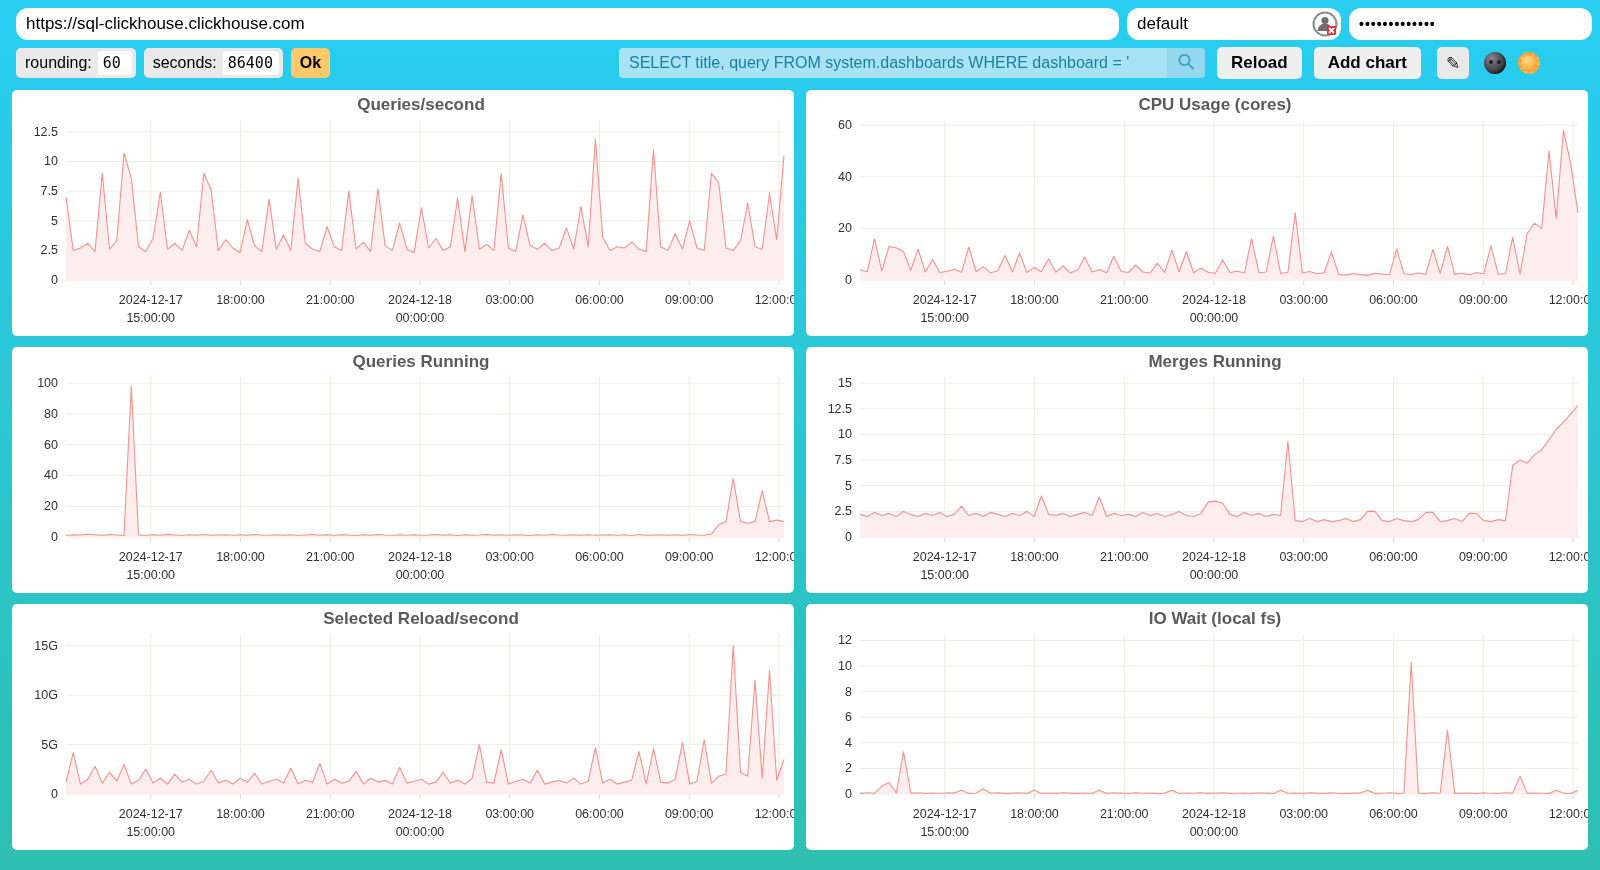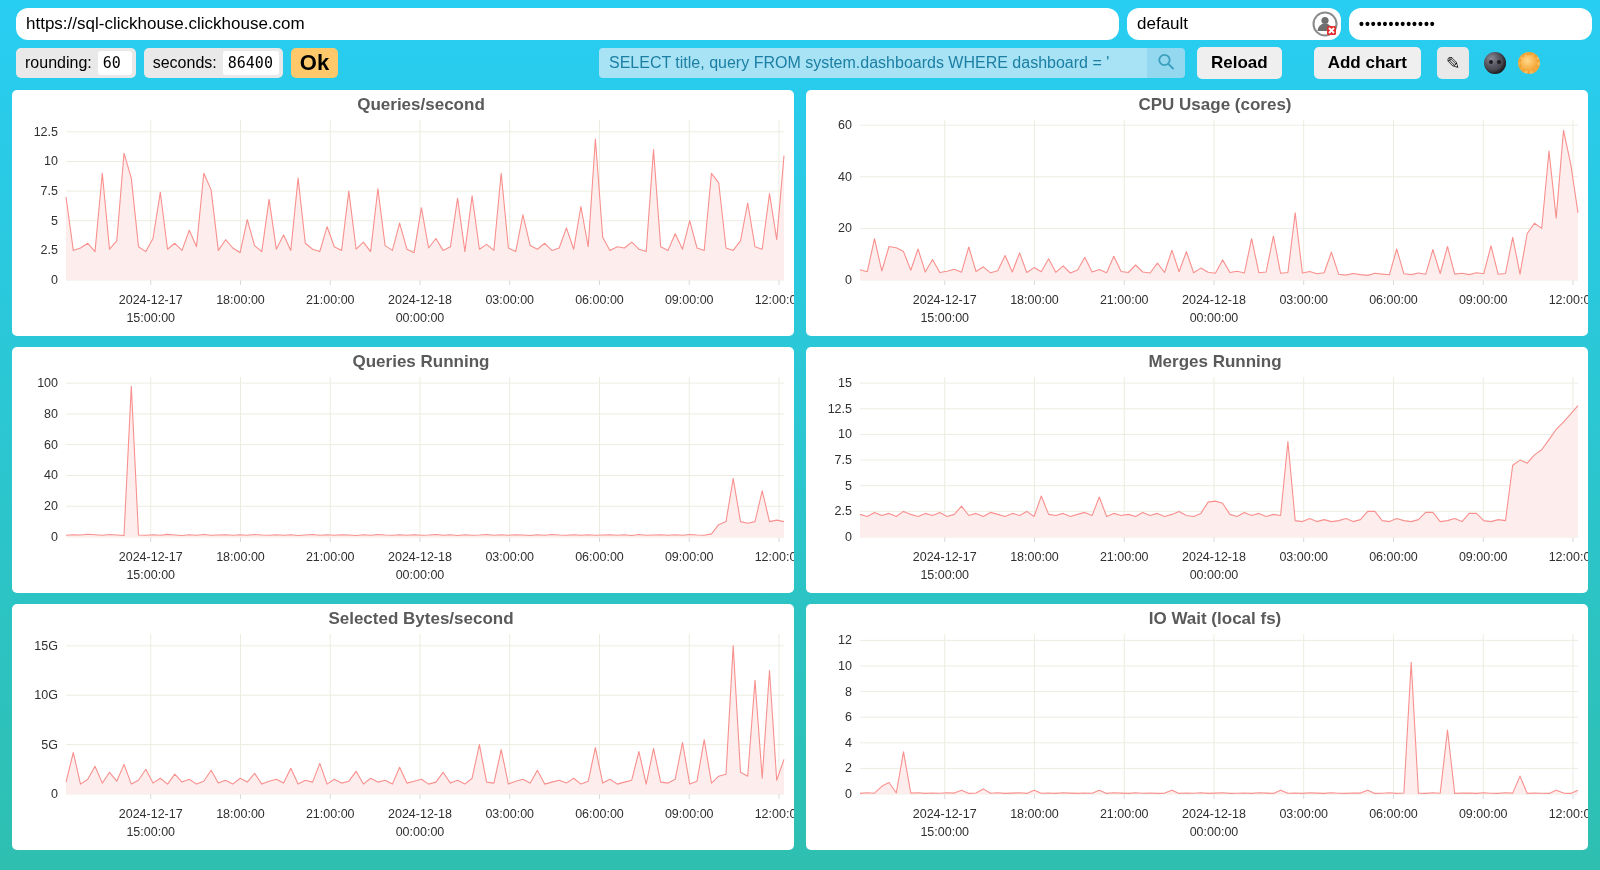--- a/index.html
+++ b/index.html
@@ -26,41 +26,41 @@
     font-size:16px;color:#000;margin-right:8px;
   }
   .numinput{
     height:24px;border:none;border-radius:3px;background:#fff;
     font-family:"DejaVu Sans Mono","Liberation Mono",monospace;font-size:15px;
     padding:0 5px;box-sizing:border-box;outline:none;color:#000;
   }
   .w30{width:34px;} .w70{width:56px;}
   .okbtn{
     background:var(--ok-bg);border:none;border-radius:5px;height:30px;
-    font-weight:bold;font-size:22px;padding:0 9px;color:#000;cursor:pointer;
+    font-weight:bold;font-size:16px;padding:0 9px;color:#000;cursor:pointer;
   }
   .searchwrap{margin-left:auto;display:flex;}
   .query{
     width:548px;height:30px;border:none;border-radius:4px 0 0 4px;
     background:var(--search-bg);color:var(--search-fg);
     font-size:16px;padding:0 10px;box-sizing:border-box;outline:none;
     font-family:"Liberation Sans","DejaVu Sans",sans-serif;
   }
   .magbtn{
     width:38px;height:30px;border:none;border-radius:0 4px 4px 0;
     background:var(--searchbtn-bg);cursor:pointer;display:flex;align-items:center;justify-content:center;
   }
   .btn{
     background:var(--btn-bg);border:none;border-radius:5px;height:32px;
     font-weight:bold;font-size:17px;padding:0 14px;color:#000;cursor:pointer;
     font-family:"Liberation Sans","DejaVu Sans",sans-serif;
     text-align:right;
   }
   .reload{margin-left:12px;}
-  .addchart{margin-left:32px;}
+  .addchart{margin-left:12px;}
   .iconbtn{
     margin-left:16px;width:32px;height:32px;border:none;border-radius:5px;
     background:var(--ctrl-bg);font-size:17px;color:#111;cursor:pointer;
   }
   .moon{
     margin-left:15px;width:22px;height:22px;border-radius:50%;cursor:pointer;
     background:radial-gradient(circle at 34% 30%,#8a8a96 0%,#55555f 38%,#2c2c33 100%);
     box-shadow:inset -2px -2px 3px rgba(0,0,0,.5);display:inline-block;position:relative;
   }
   .moon::before,.moon::after{content:"";position:absolute;width:4px;height:4px;border-radius:50%;background:#1d1d22;top:8px;}
@@ -316,21 +316,21 @@
           <text x="46" y="142.71794871794873" text-anchor="end" font-size="12.5" fill="#303030" font-family="&quot;Liberation Sans&quot;,&quot;DejaVu Sans&quot;,sans-serif">5</text>
           <text x="46" y="117.07692307692308" text-anchor="end" font-size="12.5" fill="#303030" font-family="&quot;Liberation Sans&quot;,&quot;DejaVu Sans&quot;,sans-serif">7.5</text>
           <text x="46" y="91.43589743589743" text-anchor="end" font-size="12.5" fill="#303030" font-family="&quot;Liberation Sans&quot;,&quot;DejaVu Sans&quot;,sans-serif">10</text>
           <text x="46" y="65.7948717948718" text-anchor="end" font-size="12.5" fill="#303030" font-family="&quot;Liberation Sans&quot;,&quot;DejaVu Sans&quot;,sans-serif">12.5</text>
           <text x="46" y="40.15384615384616" text-anchor="end" font-size="12.5" fill="#303030" font-family="&quot;Liberation Sans&quot;,&quot;DejaVu Sans&quot;,sans-serif">15</text>
           <path d="M54,190 L54.0,167.4 L61.3,169.5 L68.5,165.4 L75.8,168.5 L83.0,166.4 L90.3,169.5 L97.5,164.4 L104.8,167.4 L112.0,169.5 L119.3,166.4 L126.5,168.5 L133.8,165.4 L141.0,169.5 L148.3,167.4 L155.5,159.2 L162.8,168.5 L170.0,166.4 L177.3,169.5 L184.5,165.4 L191.8,167.4 L199.1,169.5 L206.3,166.4 L213.6,168.5 L220.8,164.4 L228.1,169.5 L235.3,149.0 L242.6,167.4 L249.8,168.5 L257.1,166.4 L264.3,169.5 L271.6,167.4 L278.8,165.4 L286.1,168.5 L293.3,150.0 L300.6,169.5 L307.8,166.4 L315.1,168.5 L322.3,167.4 L329.6,169.5 L336.8,165.4 L344.1,168.5 L351.4,166.4 L358.6,169.5 L365.9,167.4 L373.1,164.4 L380.4,168.5 L387.6,169.5 L394.9,166.4 L402.1,155.1 L409.4,154.1 L416.6,156.2 L423.9,167.4 L431.1,169.5 L438.4,165.4 L445.6,168.5 L452.9,166.4 L460.1,169.5 L467.4,167.4 L474.6,168.5 L481.9,94.6 L489.2,173.6 L496.4,174.6 L503.7,171.5 L510.9,174.6 L518.2,172.6 L525.4,174.6 L532.7,173.6 L539.9,171.5 L547.2,174.6 L554.4,172.6 L561.7,164.4 L568.9,164.4 L576.2,173.6 L583.4,174.6 L590.7,171.5 L597.9,173.6 L605.2,174.6 L612.4,172.6 L619.7,165.4 L626.9,165.4 L634.2,174.6 L641.5,173.6 L648.7,171.5 L656.0,174.6 L663.2,166.4 L670.5,166.4 L677.7,173.6 L685.0,174.6 L692.2,172.6 L699.5,173.6 L706.7,118.2 L714.0,113.1 L721.2,116.2 L728.5,107.9 L735.7,102.8 L743.0,92.6 L750.2,82.3 L757.5,75.1 L764.7,66.9 L772.0,58.7 L772,190 Z" fill="#fdeeed" stroke="none"></path>
           <path d="M54.0,167.4 L61.3,169.5 L68.5,165.4 L75.8,168.5 L83.0,166.4 L90.3,169.5 L97.5,164.4 L104.8,167.4 L112.0,169.5 L119.3,166.4 L126.5,168.5 L133.8,165.4 L141.0,169.5 L148.3,167.4 L155.5,159.2 L162.8,168.5 L170.0,166.4 L177.3,169.5 L184.5,165.4 L191.8,167.4 L199.1,169.5 L206.3,166.4 L213.6,168.5 L220.8,164.4 L228.1,169.5 L235.3,149.0 L242.6,167.4 L249.8,168.5 L257.1,166.4 L264.3,169.5 L271.6,167.4 L278.8,165.4 L286.1,168.5 L293.3,150.0 L300.6,169.5 L307.8,166.4 L315.1,168.5 L322.3,167.4 L329.6,169.5 L336.8,165.4 L344.1,168.5 L351.4,166.4 L358.6,169.5 L365.9,167.4 L373.1,164.4 L380.4,168.5 L387.6,169.5 L394.9,166.4 L402.1,155.1 L409.4,154.1 L416.6,156.2 L423.9,167.4 L431.1,169.5 L438.4,165.4 L445.6,168.5 L452.9,166.4 L460.1,169.5 L467.4,167.4 L474.6,168.5 L481.9,94.6 L489.2,173.6 L496.4,174.6 L503.7,171.5 L510.9,174.6 L518.2,172.6 L525.4,174.6 L532.7,173.6 L539.9,171.5 L547.2,174.6 L554.4,172.6 L561.7,164.4 L568.9,164.4 L576.2,173.6 L583.4,174.6 L590.7,171.5 L597.9,173.6 L605.2,174.6 L612.4,172.6 L619.7,165.4 L626.9,165.4 L634.2,174.6 L641.5,173.6 L648.7,171.5 L656.0,174.6 L663.2,166.4 L670.5,166.4 L677.7,173.6 L685.0,174.6 L692.2,172.6 L699.5,173.6 L706.7,118.2 L714.0,113.1 L721.2,116.2 L728.5,107.9 L735.7,102.8 L743.0,92.6 L750.2,82.3 L757.5,75.1 L764.7,66.9 L772.0,58.7" fill="none" stroke="#f8908e" stroke-width="1.1" stroke-linejoin="round"></path>
         </svg>
     </div>
     <div class="card">
-      <div class="chart-title">Selected Bytes/second</div>
+      <div class="chart-title">Selected Reload/second</div>
       <svg class="plot" viewBox="0 0 782 246" preserveAspectRatio="none">
           <g>
             <line x1="138.724" y1="30" x2="138.724" y2="190" stroke="#edece1" stroke-width="1"></line>
             <line x1="138.724" y1="190" x2="138.724" y2="195" stroke="#d8d8d8" stroke-width="1"></line>
             <line x1="228.474" y1="30" x2="228.474" y2="190" stroke="#edece1" stroke-width="1"></line>
             <line x1="228.474" y1="190" x2="228.474" y2="195" stroke="#d8d8d8" stroke-width="1"></line>
             <line x1="318.224" y1="30" x2="318.224" y2="190" stroke="#edece1" stroke-width="1"></line>
             <line x1="318.224" y1="190" x2="318.224" y2="195" stroke="#d8d8d8" stroke-width="1"></line>
             <line x1="407.974" y1="30" x2="407.974" y2="190" stroke="#edece1" stroke-width="1"></line>
             <line x1="407.974" y1="190" x2="407.974" y2="195" stroke="#d8d8d8" stroke-width="1"></line>

